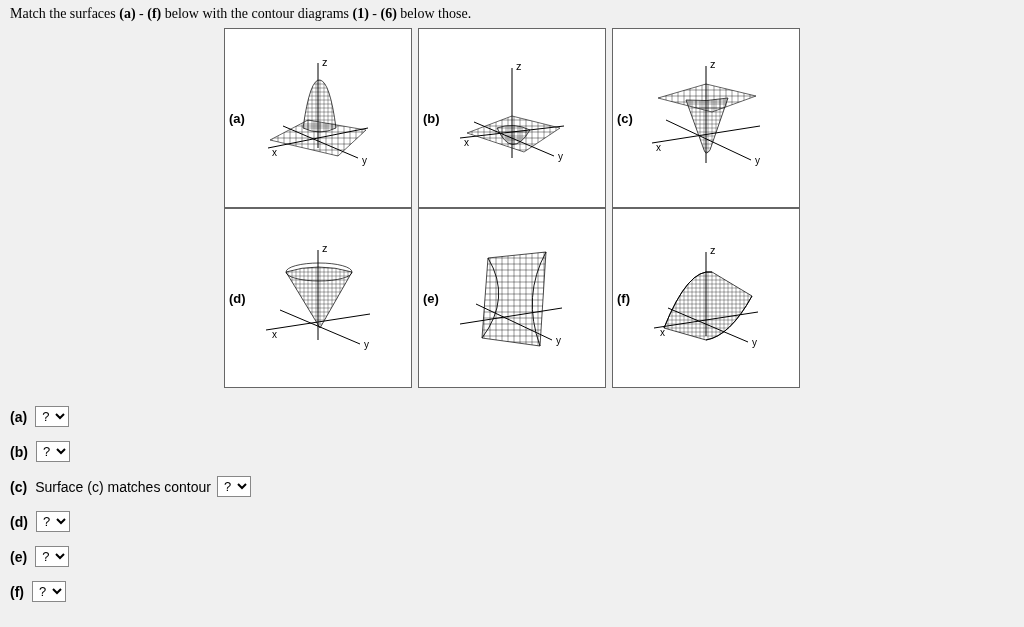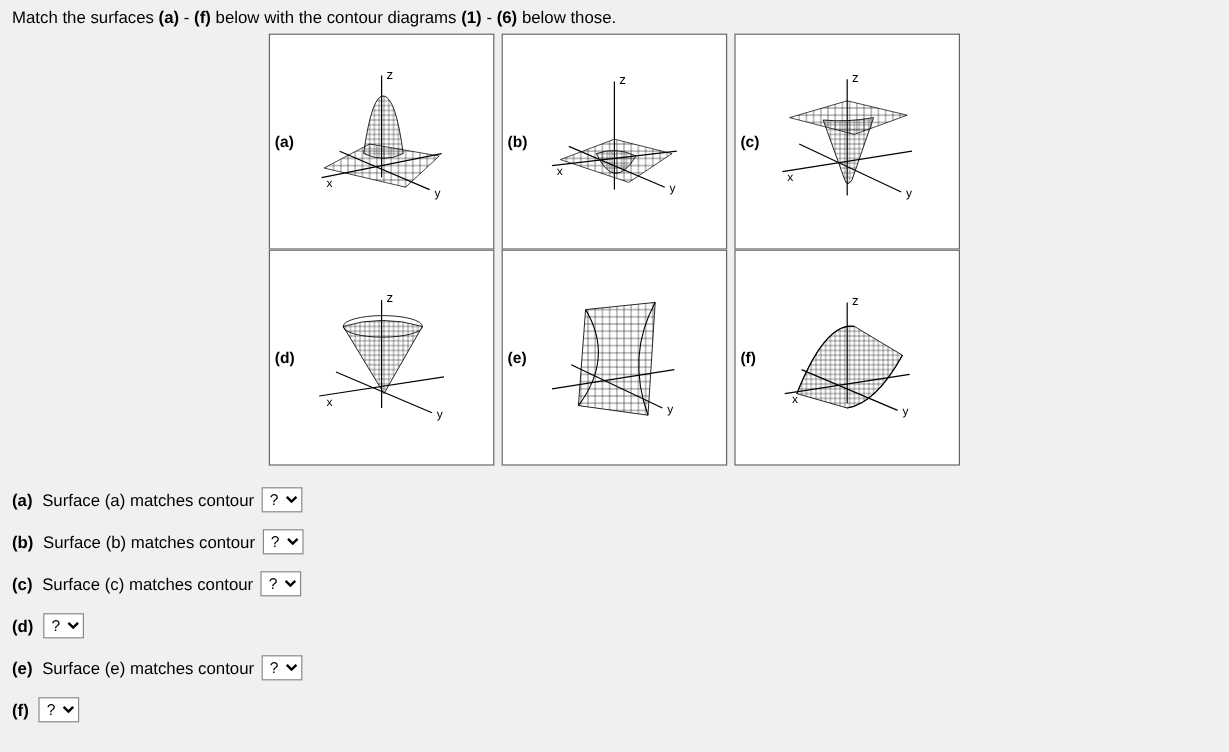--- a/index.html
+++ b/index.html
@@ -4,21 +4,21 @@
 <style>
   * { box-sizing: border-box; }
   body {
     margin: 0;
     font-family: Arial, Helvetica, sans-serif;
     font-size: 14px;
     background: #f0f0f0;
     color: #000;
     padding: 6px 10px;
   }
-  .question-text { margin: 0 0 6px 0; }
+  .question-text { margin: 0 0 6px 0; font-family: Liberation Serif, serif; }
   .question-text b { font-weight: bold; }
 
   .grid-wrap {
     display: flex;
     justify-content: center;
     margin-bottom: 18px;
   }
   .surface-grid {
     border-collapse: separate;
     border-spacing: 6px 0;
@@ -198,39 +198,36 @@
       </div>
     </td>
   </tr>
 </tbody>
     </table>
 </div>
 
 <div class="answer-list">
   <div class="answer-row">
     <span class="lead">(a)</span>
-    <span>Surface (a) matches contour</span>
     <select class="contour-select"><option value="?">?</option><option value="1">1</option><option value="2">2</option><option value="3">3</option><option value="4">4</option><option value="5">5</option><option value="6">6</option></select>
   </div>
   <div class="answer-row">
     <span class="lead">(b)</span>
-    <span>Surface (b) matches contour</span>
     <select class="contour-select"><option value="?">?</option><option value="1">1</option><option value="2">2</option><option value="3">3</option><option value="4">4</option><option value="5">5</option><option value="6">6</option></select>
   </div>
   <div class="answer-row">
     <span class="lead">(c)</span>
     <span>Surface (c) matches contour</span>
     <select class="contour-select"><option value="?">?</option><option value="1">1</option><option value="2">2</option><option value="3">3</option><option value="4">4</option><option value="5">5</option><option value="6">6</option></select>
   </div>
   <div class="answer-row">
     <span class="lead">(d)</span>
     <select class="contour-select"><option value="?">?</option><option value="1">1</option><option value="2">2</option><option value="3">3</option><option value="4">4</option><option value="5">5</option><option value="6">6</option></select>
   </div>
   <div class="answer-row">
     <span class="lead">(e)</span>
-    <span>Surface (e) matches contour</span>
     <select class="contour-select"><option value="?">?</option><option value="1">1</option><option value="2">2</option><option value="3">3</option><option value="4">4</option><option value="5">5</option><option value="6">6</option></select>
   </div>
   <div class="answer-row">
     <span class="lead">(f)</span>
     <select class="contour-select"><option value="?">?</option><option value="1">1</option><option value="2">2</option><option value="3">3</option><option value="4">4</option><option value="5">5</option><option value="6">6</option></select>
   </div>
 </div>
 
 </body></html>

